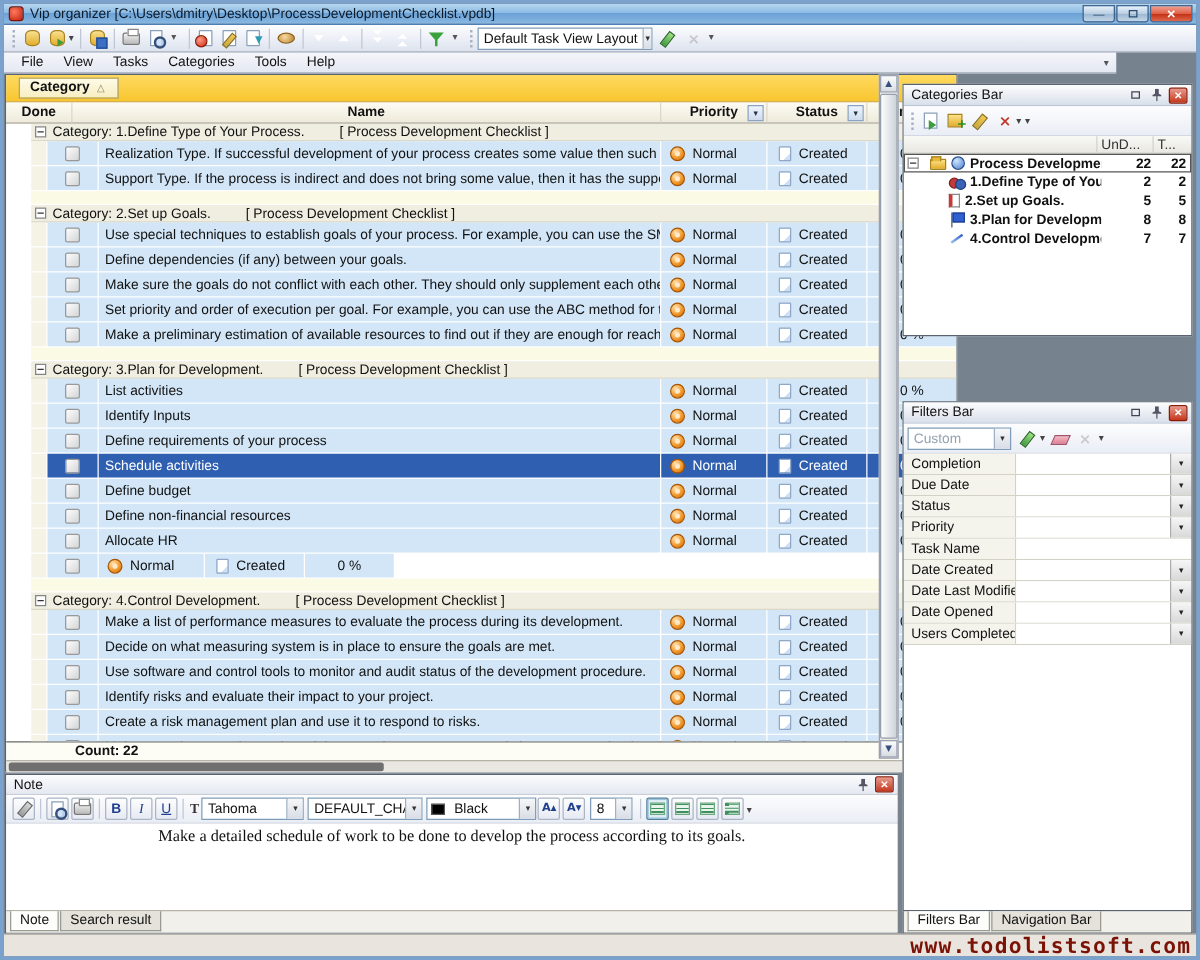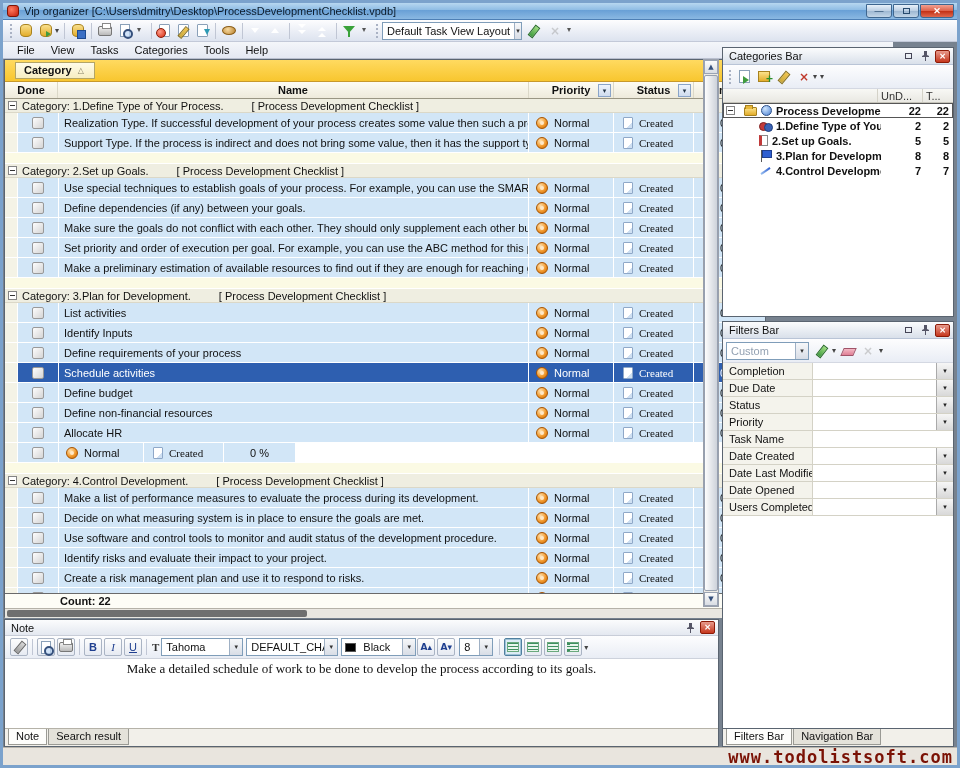--- a/index.html
+++ b/index.html
@@ -87,33 +87,33 @@
   .grid{position:absolute;left:1px;top:56px;width:762px;height:558px;background:#fff;border:1px solid #5a6470;}
   .band{height:22px;background:linear-gradient(#ffda60,#f8c62f);display:flex;align-items:center;padding-left:10px;border-bottom:1px solid #c8992a;}
   .groupbtn{background:linear-gradient(#fefbe8,#f7eec2);border:1px solid #b3a566;padding:1px 10px 2px 8px;
     font-weight:bold;display:inline-flex;align-items:center;gap:6px;}
   .sortmark{font-size:8px;color:#8a8468;}
   .colheader{height:17px;display:flex;background:linear-gradient(#fdfcf3,#eeeadb);border-bottom:1px solid #9a9684;font-weight:bold;}
   .hcell{display:flex;align-items:center;justify-content:center;border-right:1px solid #dbd8c8;position:relative;}
   .h-done{width:53px;}.h-name{flex:1;}.h-priority{width:85px;}.h-status{width:80px;}.h-complete{width:71px;border-right:none;}
   .hdd{position:absolute;right:2px;top:2px;width:13px;height:13px;background:linear-gradient(#eef4fc,#cfdcee);
     border:1px solid #8aa4c8;display:flex;align-items:center;justify-content:center;font-size:7px;color:#234;}
-  .gridbody{height:494px;overflow:hidden;background:#fff;}
+  .gridbody{height:494px;overflow:hidden;background:#fff;padding-left:20px;}
   .group-row{height:14px;background:#efeee1;border-bottom:1px solid #dbd8c8;display:flex;align-items:center;padding-left:3px;font-size:11px;}
   .exp{width:9px;height:9px;border:1px solid #848484;background:#fff;position:relative;flex:none;margin-right:5px;}
   .exp::after{content:"";position:absolute;left:1px;right:1px;top:3px;height:1px;background:#333;}
   .gcat{white-space:nowrap;}
   .glist{margin-left:28px;white-space:nowrap;}
   .task-row{height:19px;display:flex;margin-bottom:1px;}
   .cell{background:#d2e6f7;display:flex;align-items:center;overflow:hidden;white-space:nowrap;}
   .col-indent{width:12px;background:#f4f3e6;margin-right:1px;}
   .col-done{width:40px;justify-content:center;margin-right:1px;}
   .col-name{flex:1;padding-left:5px;margin-right:1px;}
   .col-priority{width:84px;padding-left:7px;gap:6px;margin-right:1px;}
-  .col-status{width:79px;padding-left:9px;gap:6px;margin-right:1px;font-family:Liberation Serif, serif;}
+  .col-status{width:79px;padding-left:9px;gap:6px;margin-right:1px;}
   .col-complete{width:71px;justify-content:center;}
   .task-row.selected .cell{background:#2e5fb0;color:#fff;}
   .task-row.selected .col-indent{background:#f4f3e6;}
   .spacer-row{height:10px;background:#fbfae4;margin-bottom:1px;}
   .cb{width:12px;height:12px;background:linear-gradient(135deg,#fdfdfd,#d5d5d5);border:1px solid #999;border-radius:2px;flex:none;}
   .orb{width:12px;height:12px;border-radius:50%;border:1px solid #a85400;flex:none;position:relative;
     background:radial-gradient(circle at 35% 30%,#ffe2b0,#f29a2e 55%,#c86400);}
   .orb::after{content:"";position:absolute;left:3px;top:3px;width:4px;height:4px;border-radius:50%;background:#ffe9c8;}
   .pageic{width:10px;height:12px;background:linear-gradient(135deg,#fff 72%,#cfe0f2 72%);border:1px solid #8fa8c8;border-radius:1px;flex:none;}
   .countrow{height:15px;background:#fdfdf6;border-top:1px solid #6a6a6a;display:flex;align-items:center;padding-left:55px;font-weight:bold;}
@@ -697,21 +697,21 @@
       <span class="hthumb"></span>
     </div>
   </div>
 
   <div class="vscroll">
     <span class="varrow up glyph">▲</span>
     <span class="vthumb"></span>
     <span class="varrow down glyph">▼</span>
   </div>
 
-  <div class="rpanel" style="top:44px;height:270px;">
+  <div class="rpanel" style="top:64px;height:202px;">
     <div class="panelhead">
       <span class="ptitle">Categories Bar</span>
       <span class="pbtn">
           <span class="box"></span>
         </span>
       <span class="pbtn">
         <svg width="9" height="10">
             <path d="M3 0h3v4l2 1v1H5v4H4V6H1V5l2-1z" fill="#556"></path>
           </svg>
       </span>
@@ -892,21 +892,21 @@
       <span class="tsep"></span>
       <span class="fonticon">T</span>
       <span class="combo" style="width:82px;">
         <span class="cval" style="flex:1">Tahoma</span>
         <span class="cdd glyph">▾</span>
       </span>
       <span class="combo" style="width:92px;margin-left:3px;">
         <span class="cval" style="flex:1;overflow:hidden">DEFAULT_CHAR</span>
         <span class="cdd glyph">▾</span>
       </span>
-      <span class="combo" style="width:75px;margin-left:3px;">
+      <span class="combo" style="width:88px;margin-left:3px;">
         <span class="swatch" style="margin-left:3px"></span>
         <span class="cval" style="flex:1">Black</span>
         <span class="cdd glyph">▾</span>
       </span>
       <span class="nbtn">
           <span class="az glyph">A▴</span>
         </span>
       <span class="nbtn">
           <span class="az glyph">A▾</span>
         </span>

